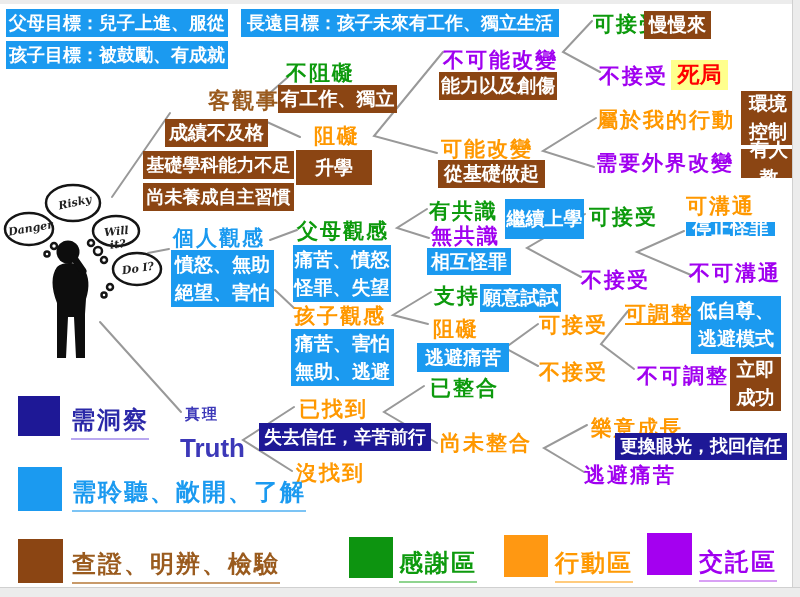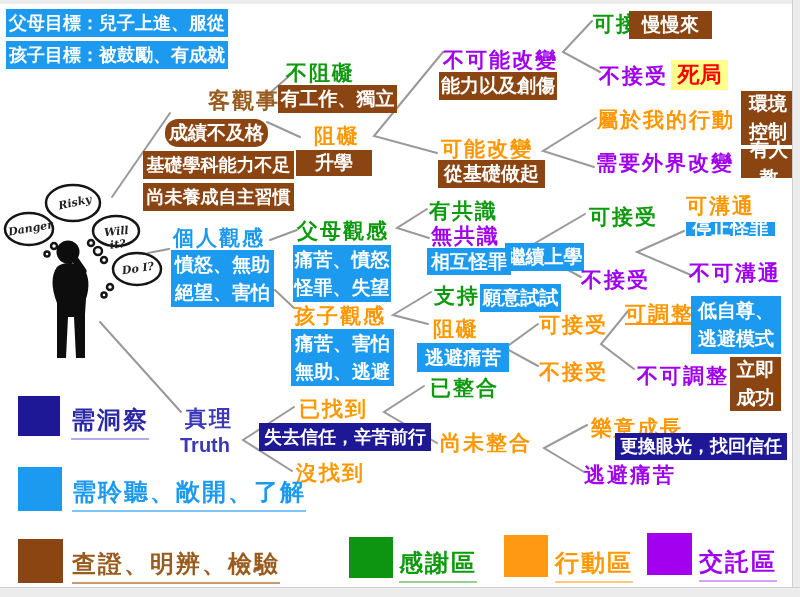--- a/index.html
+++ b/index.html
@@ -78,55 +78,56 @@
     </g>
   </svg>
 
   <div class="bub" style="left:55px;top:196px;width:40px;transform:rotate(-12deg);">Risky</div>
   <div class="bub" style="left:8px;top:222px;width:44px;transform:rotate(-10deg);">Danger</div>
   <div class="bub" style="left:95px;top:225px;width:44px;transform:rotate(-6deg);">Will it?</div>
   <div class="bub" style="left:117px;top:262px;width:42px;transform:rotate(-8deg);">Do I?</div>
 
   <div class="box bg-blue small" style="left:6px;top:9px;width:222px;height:28px;">父母目標：兒子上進、服從</div>
   <div class="box bg-blue small" style="left:6px;top:41px;width:222px;height:28px;">孩子目標：被鼓勵、有成就</div>
+  <div class="box bg-blue small" style="left:241px;top:9px;width:318px;height:28px;">長遠目標：孩子未來有工作、獨立生活</div>
 
   <div class="t brown-t" style="left:168px;top:88px;font-size:22px;">客觀事實</div>
   <div class="t green" style="left:286px;top:61px;">不阻礙</div>
   <div class="box bg-brown" style="left:278px;top:85px;width:119px;height:28px;">有工作、獨立</div>
-  <div class="box bg-brown" style="left:165px;top:119px;width:103px;height:28px;border-radius:13px;">成績不及格</div>
+  <div class="box bg-brown" style="left:165px;top:119px;width:103px;height:28px;">成績不及格</div>
   <div class="box bg-brown small" style="left:143px;top:151px;width:151px;height:28px;">基礎學科能力不足</div>
   <div class="box bg-brown small" style="left:143px;top:183px;width:151px;height:28px;">尚未養成自主習慣</div>
   <div class="t orange" style="left:314px;top:124px;">阻礙</div>
-  <div class="box bg-brown" style="left:296px;top:150px;width:76px;height:26px;">升學</div>
+  <div class="box bg-brown" style="left:296px;top:150px;width:76px;height:35px;">升學</div>
 
   <div class="t purple" style="left:443px;top:48px;">不可能改變</div>
   <div class="box bg-brown" style="left:439px;top:72px;width:118px;height:28px;">能力以及創傷</div>
   <div class="t orange" style="left:441px;top:137px;">可能改變</div>
   <div class="box bg-brown" style="left:438px;top:160px;width:107px;height:28px;">從基礎做起</div>
   <div class="t green" style="left:593px;top:12px;">可接受</div>
-  <div class="box bg-brown" style="left:629px;top:11px;width:83px;height:28px;">慢慢來</div>
+  <div class="box bg-brown" style="left:644px;top:11px;width:67px;height:28px;">慢慢來</div>
   <div class="t purple" style="left:599px;top:64px;">不接受</div>
   <div class="box bg-yellow" style="left:671px;top:60px;width:57px;height:30px;">死局</div>
   <div class="t orange" style="left:597px;top:108px;">屬於我的行動</div>
   <div class="box bg-brown" style="left:741px;top:91px;width:54px;height:54px;">環境
 控制</div>
   <div class="t purple" style="left:596px;top:151px;">需要外界改變</div>
   <div class="box bg-brown" style="left:741px;top:149px;width:56px;height:29px;">有人教</div>
 
   <div class="t lblue" style="left:173px;top:226px;">個人觀感</div>
   <div class="box bg-blue" style="left:171px;top:250px;width:103px;height:57px;">憤怒、無助
 絕望、害怕</div>
   <div class="t green" style="left:297px;top:219px;">父母觀感</div>
   <div class="box bg-blue" style="left:293px;top:245px;width:98px;height:57px;">痛苦、憤怒
 怪罪、失望</div>
   <div class="t orange" style="left:294px;top:304px;">孩子觀感</div>
   <div class="box bg-blue" style="left:291px;top:329px;width:103px;height:57px;">痛苦、害怕
 無助、逃避</div>
   <div class="t green" style="left:429px;top:199px;">有共識</div>
-  <div class="box bg-blue" style="left:505px;top:199px;width:79px;height:28px;margin-top:44px;">繼續上學</div>
+  <div class="box bg-blue" style="left:505px;top:199px;width:79px;height:40px;">繼續上學</div>
   <div class="t purple" style="left:431px;top:224px;">無共識</div>
   <div class="box bg-blue" style="left:427px;top:248px;width:84px;height:27px;">相互怪罪</div>
   <div class="t green" style="left:434px;top:284px;">支持</div>
   <div class="box bg-blue" style="left:480px;top:284px;width:81px;height:28px;">願意試試</div>
   <div class="t orange" style="left:433px;top:317px;">阻礙</div>
   <div class="box bg-blue" style="left:417px;top:343px;width:92px;height:29px;">逃避痛苦</div>
   <div class="t green" style="left:589px;top:205px;">可接受</div>
   <div class="t orange" style="left:686px;top:194px;">可溝通</div>
   <div class="box bg-blue" style="left:686px;top:222px;width:89px;height:14px;">停止怪罪</div>
   <div class="t purple" style="left:581px;top:268px;">不接受</div>
@@ -134,22 +135,22 @@
   <div class="t orange" style="left:539px;top:313px;">可接受</div>
   <div class="t orange" style="left:625px;top:302px;text-decoration:underline;">可調整</div>
   <div class="box bg-blue" style="left:691px;top:296px;width:90px;height:58px;">低自尊、
 逃避模式</div>
   <div class="t orange" style="left:539px;top:360px;">不接受</div>
   <div class="t purple" style="left:637px;top:364px;">不可調整</div>
   <div class="box bg-brown" style="left:730px;top:357px;width:51px;height:54px;">立即
 成功</div>
   <div class="t green" style="left:430px;top:376px;">已整合</div>
 
-  <div class="t navy-t" style="left:185px;top:406px;font-size:22px;">真理</div>
-  <div class="t navy-t" style="left:180px;top:434px;font-size:20px;font-family:'Liberation Sans','DejaVu Sans',sans-serif;letter-spacing:0;">Truth</div>
+  <div class="t navy-t" style="left:185px;top:406px;font-size:15px;">真理</div>
+  <div class="t navy-t" style="left:180px;top:434px;font-size:26px;font-family:'Liberation Sans','DejaVu Sans',sans-serif;letter-spacing:0;">Truth</div>
   <div class="t orange" style="left:299px;top:397px;">已找到</div>
   <div class="box bg-navy small" style="left:259px;top:423px;width:172px;height:28px;">失去信任，辛苦前行</div>
   <div class="t orange" style="left:296px;top:461px;">沒找到</div>
   <div class="t orange" style="left:440px;top:431px;">尚未整合</div>
   <div class="t orange" style="left:591px;top:416px;">樂意成長</div>
   <div class="box bg-navy small" style="left:615px;top:433px;width:172px;height:27px;">更換眼光，找回信任</div>
   <div class="t purple" style="left:584px;top:463px;">逃避痛苦</div>
 
   <div class="sq" style="left:18px;top:396px;width:42px;height:40px;background:#1e1896;"></div>
   <div class="leg" style="left:71px;top:404px;color:#2b28a8;border-color:#b9a8f0;">需洞察</div>

